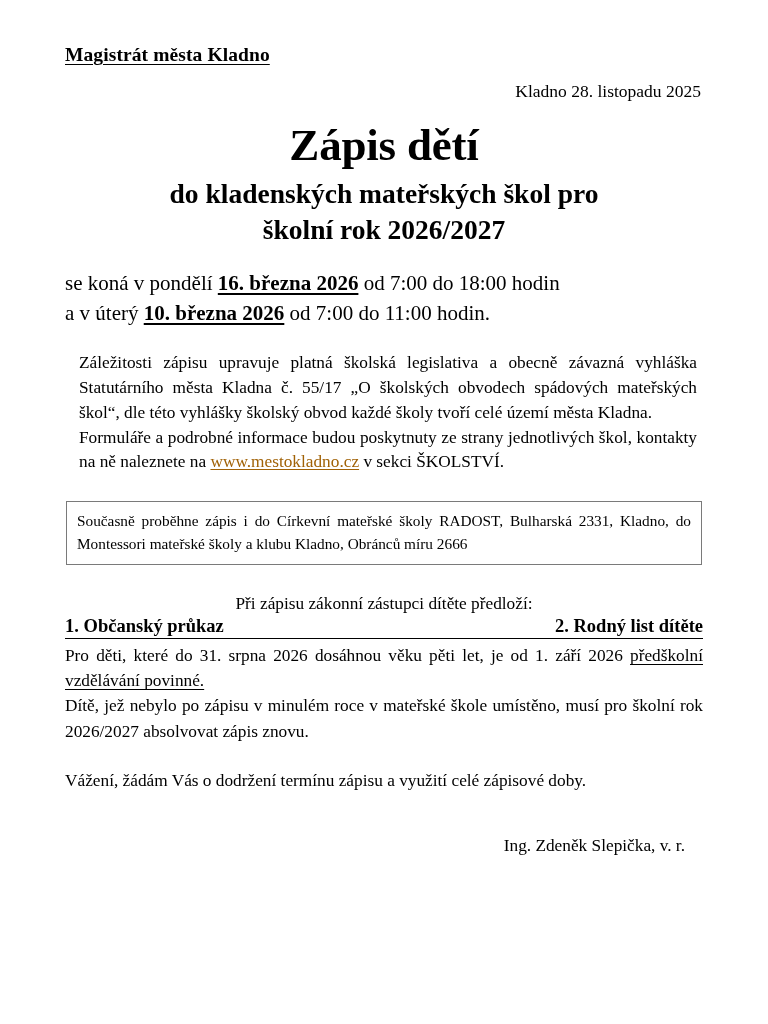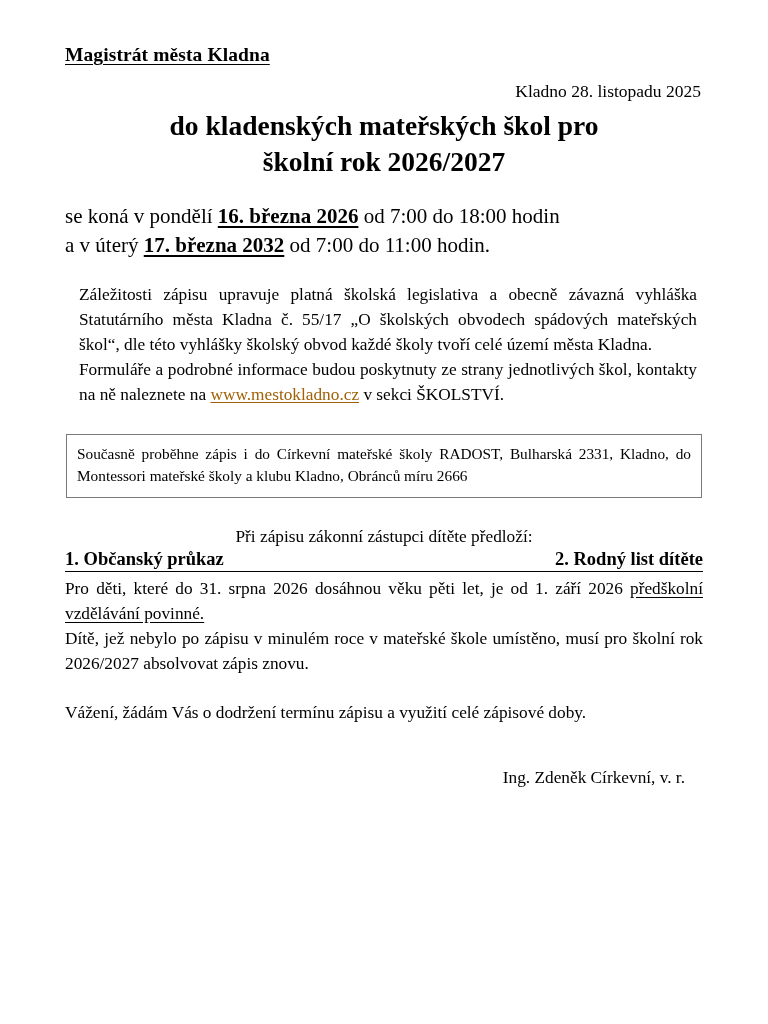--- a/index.html
+++ b/index.html
@@ -151,34 +151,35 @@
     font-size: 17.3px;
     padding-right: 18px;
   }
 </style>
 </head>
 <body>
 
 <div class="page">
 
   <div class="office-line">
-    <span class="u">Magistrát města Kladna</span>
+    <span class="u">Magistrát města Kladno</span>
   </div>
 
   <div class="place-date">Kladno 28. listopadu 2025</div>
 
+  <div class="title-main">Zápis dětí</div>
 
   <div class="title-sub">
     <span>do kladenských mateřských škol pro</span><br>
     <span>školní rok 2026/2027</span>
   </div>
 
   <div class="when">
     <div><span>se koná v pondělí </span><b>16. března 2026</b><span> od 7:00 do 18:00 hodin</span></div>
-    <div><span>a v úterý </span><b>17. března 2032</b><span> od 7:00 do 11:00 hodin.</span></div>
+    <div><span>a v úterý </span><b>10. března 2026</b><span> od 7:00 do 11:00 hodin.</span></div>
   </div>
 
   <div class="body-block">
     <p class="just">Záležitosti zápisu upravuje platná školská legislativa a obecně závazná vyhláška Statutárního města Kladna č. 55/17 „O školských obvodech spádových mateřských škol“, dle této vyhlášky školský obvod každé školy tvoří celé území města Kladna.</p>
     <p class="just"><span>Formuláře a podrobné informace budou poskytnuty ze strany jednotlivých škol, kontakty na ně naleznete na </span><a class="link" href="#">www.mestokladno.cz</a><span> v sekci ŠKOLSTVÍ.</span></p>
   </div>
 
   <div class="notice-box">
     <p>Současně proběhne zápis i do Církevní mateřské školy RADOST, Bulharská 2331, Kladno,  do Montessori mateřské školy a klubu Kladno, Obránců míru 2666</p>
   </div>
@@ -190,15 +191,15 @@
     <span>2. Rodný list dítěte</span>
   </div>
 
   <div class="closing-block">
     <p><span>Pro děti, které do 31. srpna 2026 dosáhnou věku pěti let, je od 1. září 2026 </span><span class="u-line">předškolní vzdělávání povinné.</span></p>
     <p>Dítě, jež nebylo po zápisu v minulém roce v mateřské škole umístěno, musí pro školní rok 2026/2027 absolvovat zápis znovu.</p>
   </div>
 
   <div class="appeal">Vážení, žádám Vás o dodržení termínu zápisu a využití celé zápisové doby.</div>
 
-  <div class="signature">Ing. Zdeněk Církevní, v. r.</div>
+  <div class="signature">Ing. Zdeněk Slepička, v. r.</div>
 
 </div>
 
 </body></html>

